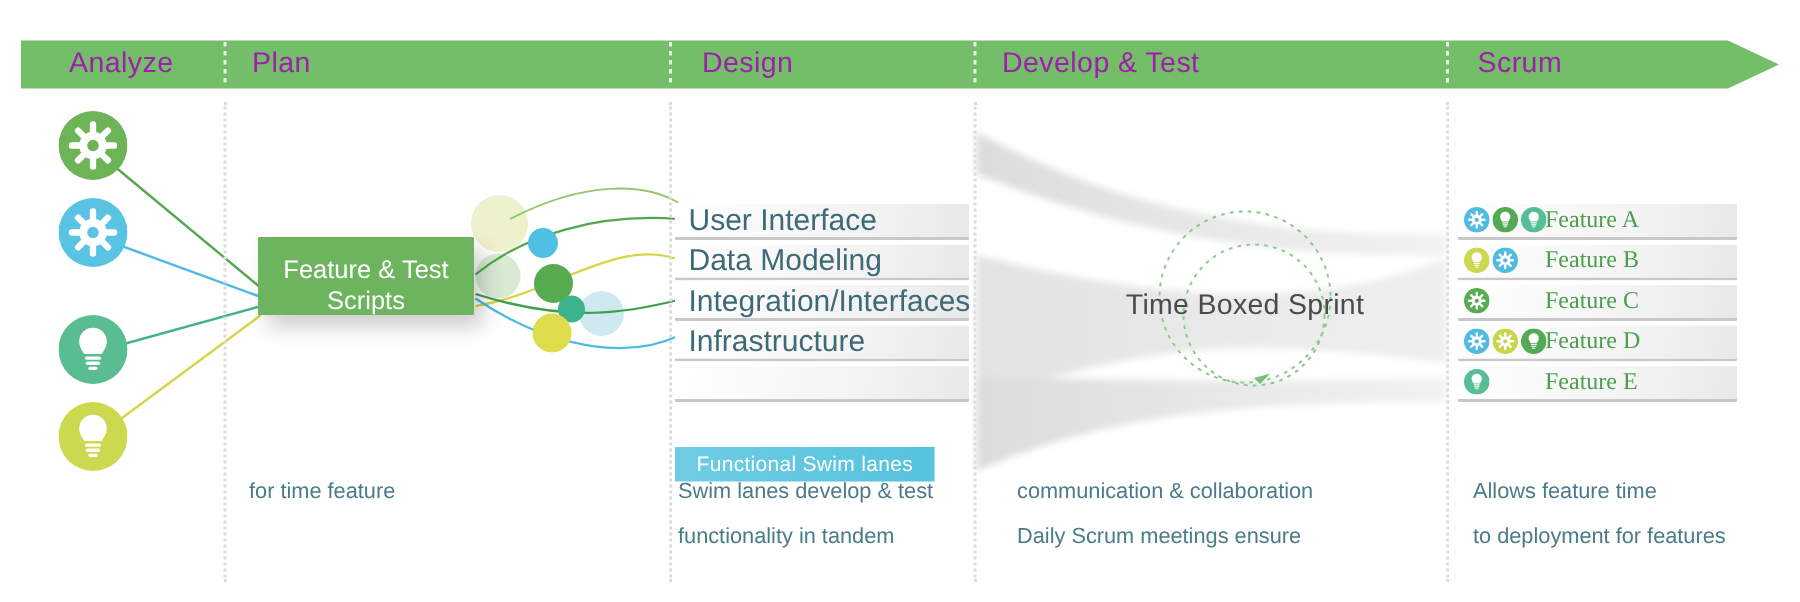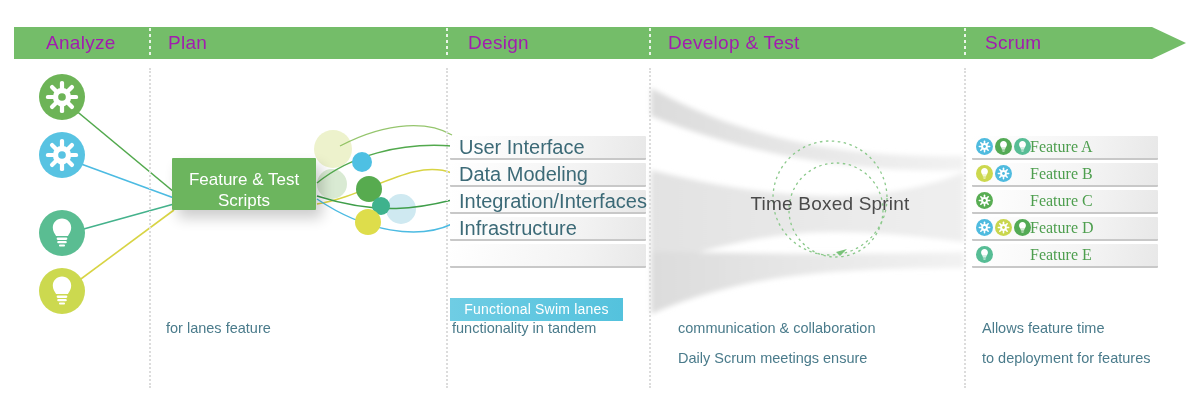--- a/index.html
+++ b/index.html
@@ -337,23 +337,24 @@
           <path d="M12 4.4c2.7 0 4.8 2.1 4.8 4.8 0 2-1.1 3-1.7 4.4h-6.2C8.3 12.2 7.2 11.2 7.2 9.2c0-2.7 2.1-4.8 4.8-4.8z" fill="#fff"></path>
           <rect x="9.2" y="14.4" width="5.6" height="1.2" rx="0.6" fill="#fff"></rect>
           <rect x="9.5" y="16.2" width="5" height="1.2" rx="0.6" fill="#fff"></rect>
           <rect x="10.4" y="18" width="3.2" height="1.1" rx="0.55" fill="#fff"></rect>
         </svg>
       </span>
     <span class="feature-label">Feature E</span>
   </div>
 
   <div class="caption" style="left:166px">
-    <span>for lanes feature</span>
+    <span>for time feature</span>
   </div>
   <div class="caption" style="left:452px">
+    <span>Swim lanes develop &amp; test</span>
     <span>functionality in tandem</span>
   </div>
   <div class="caption" style="left:678px">
     <span>communication &amp; collaboration</span>
     <span>Daily Scrum meetings ensure</span>
   </div>
   <div class="caption" style="left:982px">
     <span>Allows feature time</span>
     <span>to deployment for features</span>
   </div>

